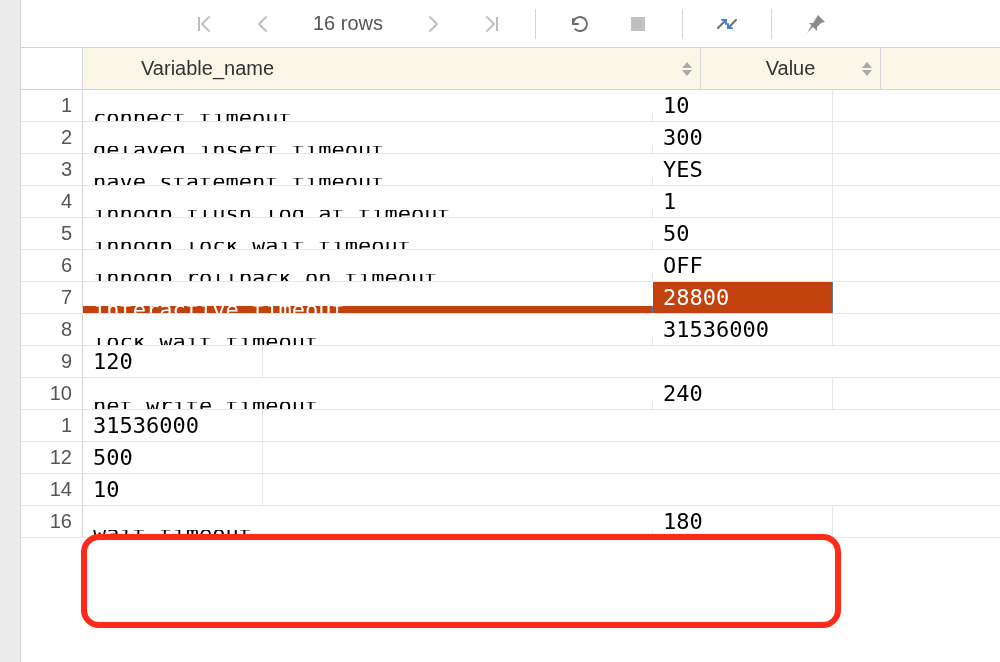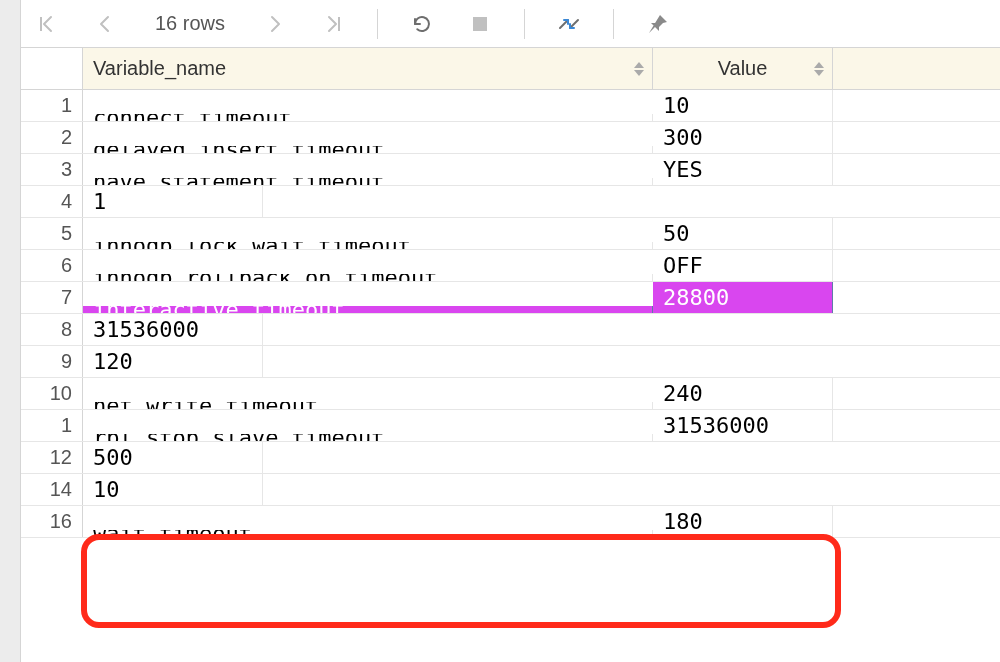--- a/index.html
+++ b/index.html
@@ -23,20 +23,21 @@
     border-left: 1px solid #d5d5d5;
   }
   
   .toolbar {
     height: 48px;
     display: flex;
     align-items: center;
     border-bottom: 1px solid #d5d5d5;
     padding: 0 6px;
     gap: 18px;
+    justify-content: center;
   }
   .tb-btn {
     width: 40px;
     height: 40px;
     display: flex;
     align-items: center;
     justify-content: center;
     border-radius: 4px;
     color: #6e6e6e;
     cursor: pointer;
@@ -79,21 +80,21 @@
     align-items: center;
     padding: 0 10px;
     border-right: 1px solid #d5d5d5;
     position: relative;
   }
   .hcell.rownum {
     width: 62px;
     background: #fff;
     border-right: 1px solid #d5d5d5;
   }
-  .hcell.varname { width: 570px; }
+  .hcell.varname { width: 570px; margin-left: 48px; }
   .hcell.value   { flex: 0 0 180px; justify-content: center; }
   .sort-icon {
     position: absolute;
     right: 8px;
     top: 50%;
     transform: translateY(-50%);
     color: #999;
     display: flex;
     flex-direction: column;
     align-items: center;
@@ -122,21 +123,21 @@
     font-size: 20px;
     color: #555;
     background: #fff;
     border-right: 1px solid #d5d5d5;
   }
   .cell.varname { width: 570px; margin-top: 24px; }
   .cell.value   { flex: 0 0 180px; }
 
   .row.selected .cell.varname,
   .row.selected .cell.value {
-    background: #d946ef;
+    background: #c2410c;
     color: #fff;
     border-right-color: #5e7ca8;
   }
 
   
   .highlight-rect {
     position: absolute;
     border: 6px solid #ff2a1a;
     border-radius: 18px;
     pointer-events: none;
@@ -244,53 +245,54 @@
           <div class="cell varname">delayed_insert_timeout</div>
           <div class="cell value">300</div>
         </div>
         <div class="row">
           <div class="cell rownum">3</div>
           <div class="cell varname">have_statement_timeout</div>
           <div class="cell value">YES</div>
         </div>
         <div class="row">
           <div class="cell rownum">4</div>
+          <div class="cell varname">innodb_flush_log_at_timeout</div>
           <div class="cell value">1</div>
         </div>
         <div class="row">
           <div class="cell rownum">5</div>
           <div class="cell varname">innodb_lock_wait_timeout</div>
           <div class="cell value">50</div>
         </div>
         <div class="row">
           <div class="cell rownum">6</div>
           <div class="cell varname">innodb_rollback_on_timeout</div>
           <div class="cell value">OFF</div>
         </div>
         <div class="row selected">
           <div class="cell rownum">7</div>
           <div class="cell varname">interactive_timeout</div>
           <div class="cell value">28800</div>
         </div>
         <div class="row">
           <div class="cell rownum">8</div>
+          <div class="cell varname">lock_wait_timeout</div>
           <div class="cell value">31536000</div>
         </div>
         <div class="row">
           <div class="cell rownum">9</div>
           <div class="cell value">120</div>
         </div>
         <div class="row">
           <div class="cell rownum">10</div>
           <div class="cell varname">net_write_timeout</div>
           <div class="cell value">240</div>
         </div>
         <div class="row">
           <div class="cell rownum">1</div>
-          <div class="cell varname">rpl_stop_slave_timeout</div>
           <div class="cell value">31536000</div>
         </div>
         <div class="row">
           <div class="cell rownum">12</div>
           <div class="cell value">500</div>
         </div>
         <div class="row">
           <div class="cell rownum">14</div>
           <div class="cell value">10</div>
         </div>

